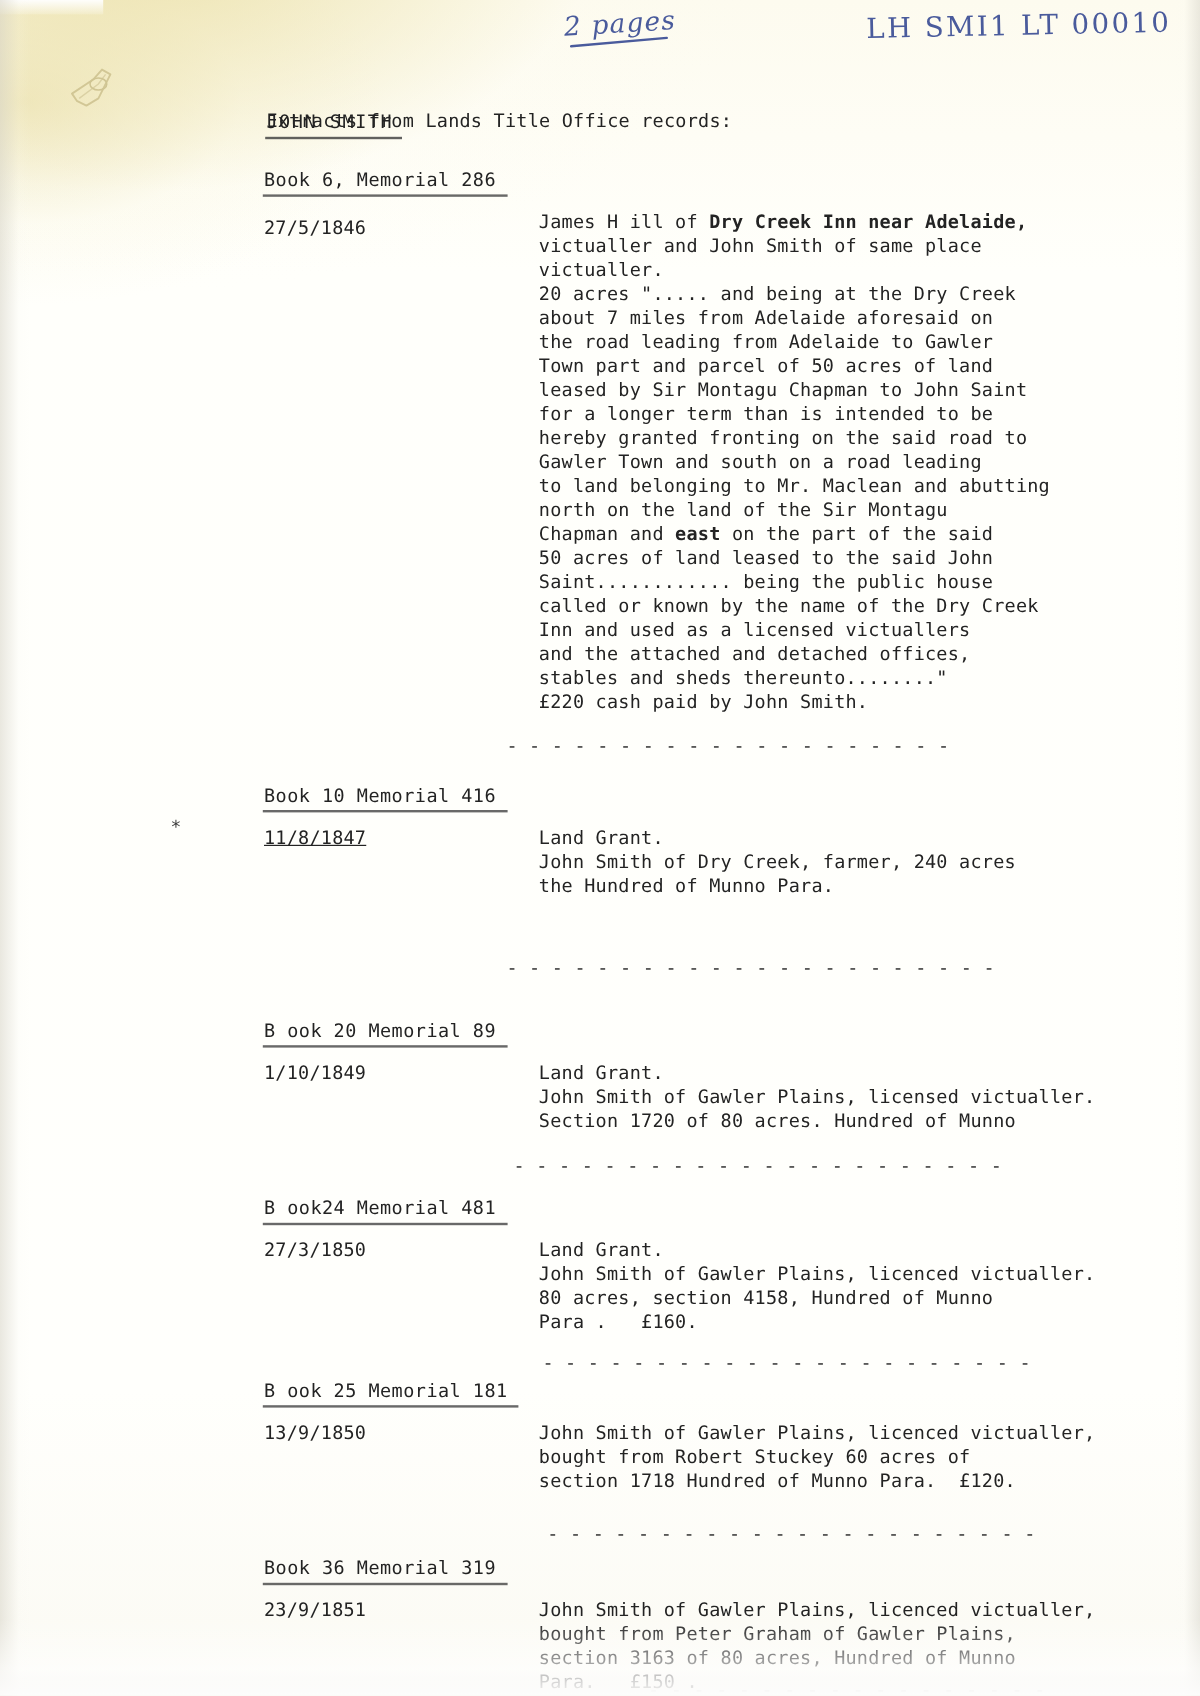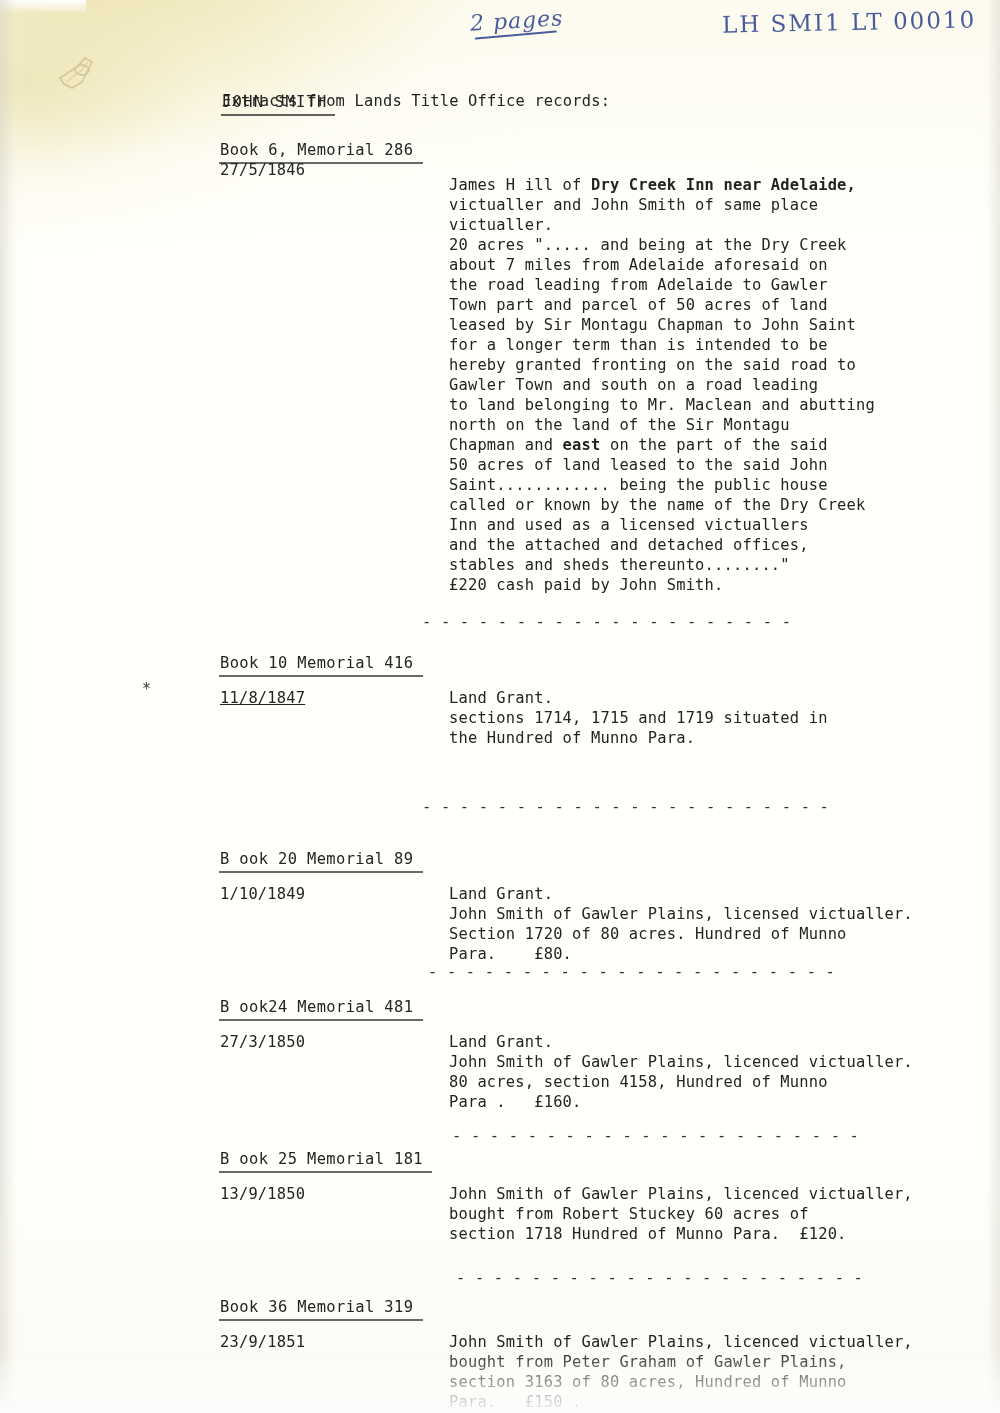--- a/index.html
+++ b/index.html
@@ -183,32 +183,32 @@
 
   <div class="typed doc-title">Extracts from Lands Title Office records:</div>
   <div class="typed subject">JOHN SMITH</div>
   <div class="subject-underline"></div>
 
   <div class="margin-mark" style="top:680px;">*</div>
 
   <div id="entries-layer">
       <div class="typed entry-heading" style="top: 140px;">Book 6, Memorial 286</div>
       <div class="entry-heading-rule" style="top: 162px; width: 204px;"></div>
-      <div class="typed entry-date" style="top: 160px;">27/5/1846</div>
+      <div class="typed entry-date" style="top: 180px;">27/5/1846</div>
       <div class="typed entry-body" style="top: 175px;"><div><span>James H ill of </span><span class="ov-bold">Dry Creek Inn near Adelaide,</span></div><div><span>victualler and John Smith of same place</span></div><div><span>victualler.</span></div><div><span>20 acres "..... and being at the Dry Creek</span></div><div><span>about 7 miles from Adelaide aforesaid on</span></div><div><span>the road leading from Adelaide to Gawler</span></div><div><span>Town part and parcel of 50 acres of land</span></div><div><span>leased by Sir Montagu Chapman to John Saint</span></div><div><span>for a longer term than is intended to be</span></div><div><span>hereby granted fronting on the said road to</span></div><div><span>Gawler Town and south on a road leading</span></div><div><span>to land belonging to Mr. Maclean and abutting</span></div><div><span>north on the land of the Sir Montagu</span></div><div><span>Chapman and </span><span class="ov-bold">east</span><span> on the part of the said</span></div><div><span>50 acres of land leased to the said John</span></div><div><span>Saint............ being the public house</span></div><div><span>called or known by the name of the Dry Creek</span></div><div><span>Inn and used as a licensed victuallers</span></div><div><span>and the attached and detached offices,</span></div><div><span>stables and sheds thereunto........"</span></div><div><span>£220 cash paid by John Smith.</span></div></div>
       <div class="separator" style="top: 612px; left: 422px;">- - - - - - - - - - - - - - - - - - - -</div>
       <div class="typed entry-heading" style="top: 653px;">Book 10 Memorial 416</div>
       <div class="entry-heading-rule" style="top: 675px; width: 204px;"></div>
       <div class="typed entry-date" style="top: 688px; text-decoration: underline;">11/8/1847</div>
-      <div class="typed entry-body" style="top: 688px;"><div><span>Land Grant.</span></div><div><span>sections 1714, 1715 and 1719 situated in</span></div><div><span>the Hundred of Munno Para.</span></div></div>
+      <div class="typed entry-body" style="top: 688px;"><div><span>Land Grant.</span></div><div><span>John Smith of Dry Creek, farmer, 240 acres</span></div><div><span>the Hundred of Munno Para.</span></div></div>
       <div class="separator" style="top: 797px; left: 422px;">- - - - - - - - - - - - - - - - - - - - - -</div>
       <div class="typed entry-heading" style="top: 849px;">B ook 20 Memorial 89</div>
       <div class="entry-heading-rule" style="top: 871px; width: 204px;"></div>
       <div class="typed entry-date" style="top: 884px;">1/10/1849</div>
-      <div class="typed entry-body" style="top: 884px;"><div><span>Land Grant.</span></div><div><span>John Smith of Gawler Plains, licensed victualler.</span></div><div><span>Section 1720 of 80 acres. Hundred of Munno</span></div><div><span>Para.    £80.</span></div></div>
+      <div class="typed entry-body" style="top: 884px;"><div><span>Land Grant.</span></div><div><span>John Smith of Gawler Plains, licensed victualler.</span></div><div><span>Section 1720 of 80 acres. Hundred of Munno</span></div></div>
       <div class="separator" style="top: 962px; left: 428px;">- - - - - - - - - - - - - - - - - - - - - -</div>
       <div class="typed entry-heading" style="top: 997px;">B ook24 Memorial 481</div>
       <div class="entry-heading-rule" style="top: 1019px; width: 204px;"></div>
       <div class="typed entry-date" style="top: 1032px;">27/3/1850</div>
       <div class="typed entry-body" style="top: 1032px;"><div><span>Land Grant.</span></div><div><span>John Smith of Gawler Plains, licenced victualler.</span></div><div><span>80 acres, section 4158, Hundred of Munno</span></div><div><span>Para .   £160.</span></div></div>
       <div class="separator" style="top: 1126px; left: 452px;">- - - - - - - - - - - - - - - - - - - - - -</div>
       <div class="typed entry-heading" style="top: 1149px;">B ook 25 Memorial 181</div>
       <div class="entry-heading-rule" style="top: 1171px; width: 213.3px;"></div>
       <div class="typed entry-date" style="top: 1184px;">13/9/1850</div>
       <div class="typed entry-body" style="top: 1184px;"><div><span>John Smith of Gawler Plains, licenced victualler,</span></div><div><span>bought from Robert Stuckey 60 acres of</span></div><div><span>section 1718 Hundred of Munno Para.  £120.</span></div></div>

